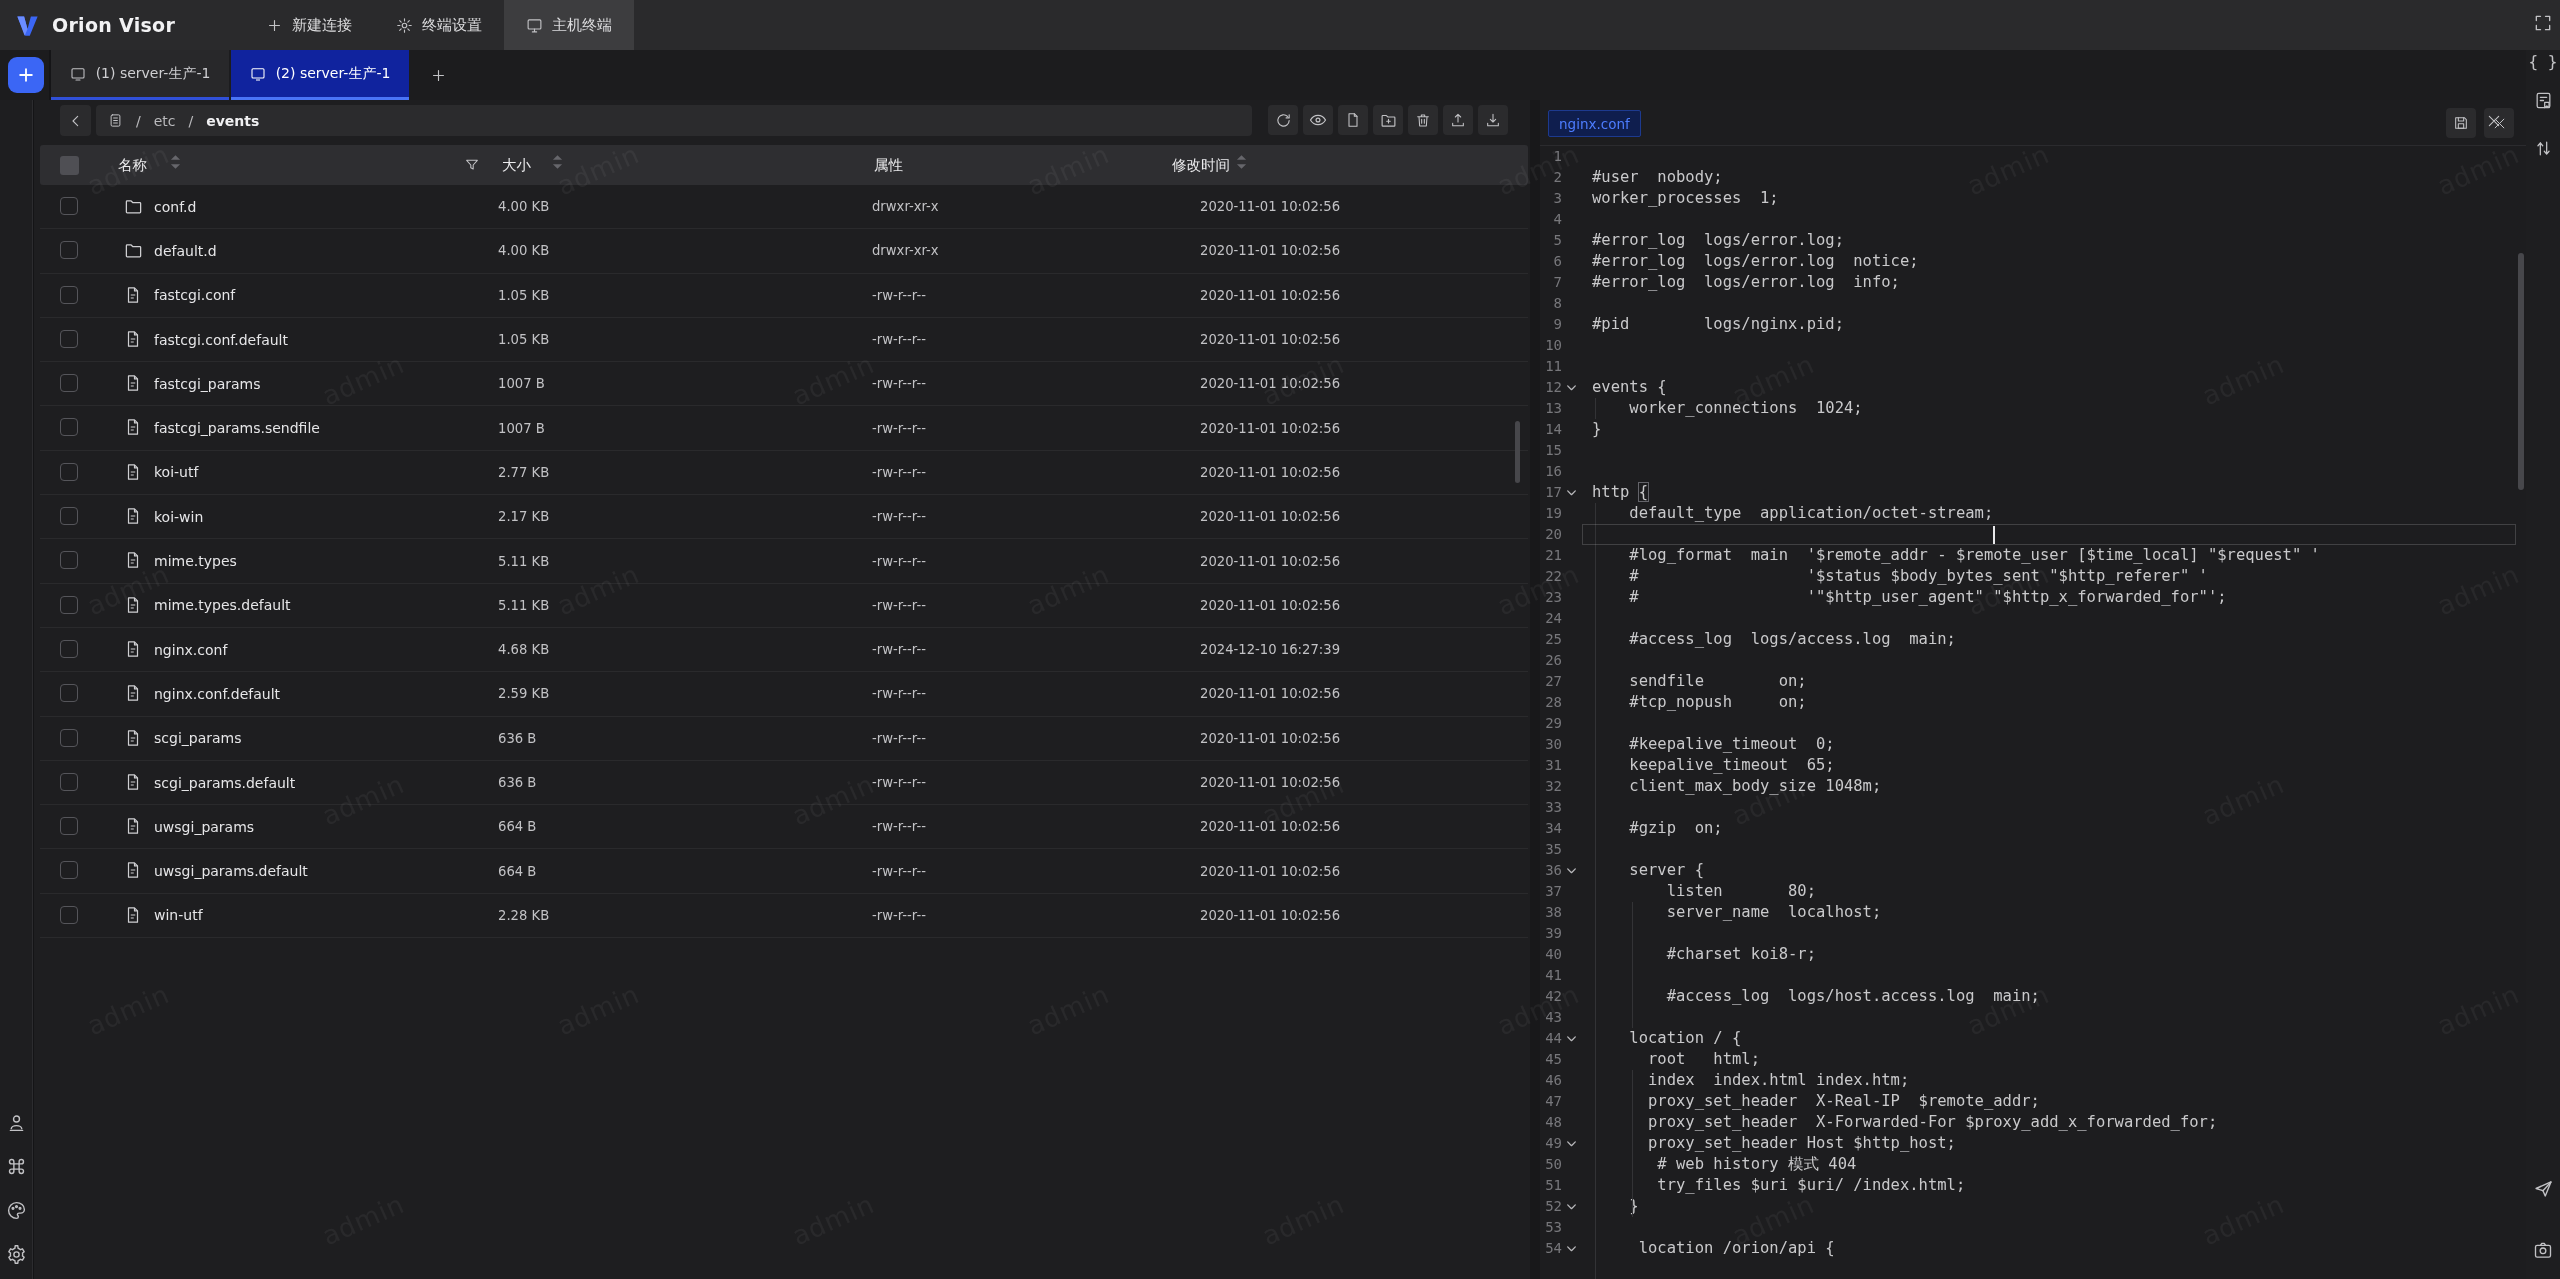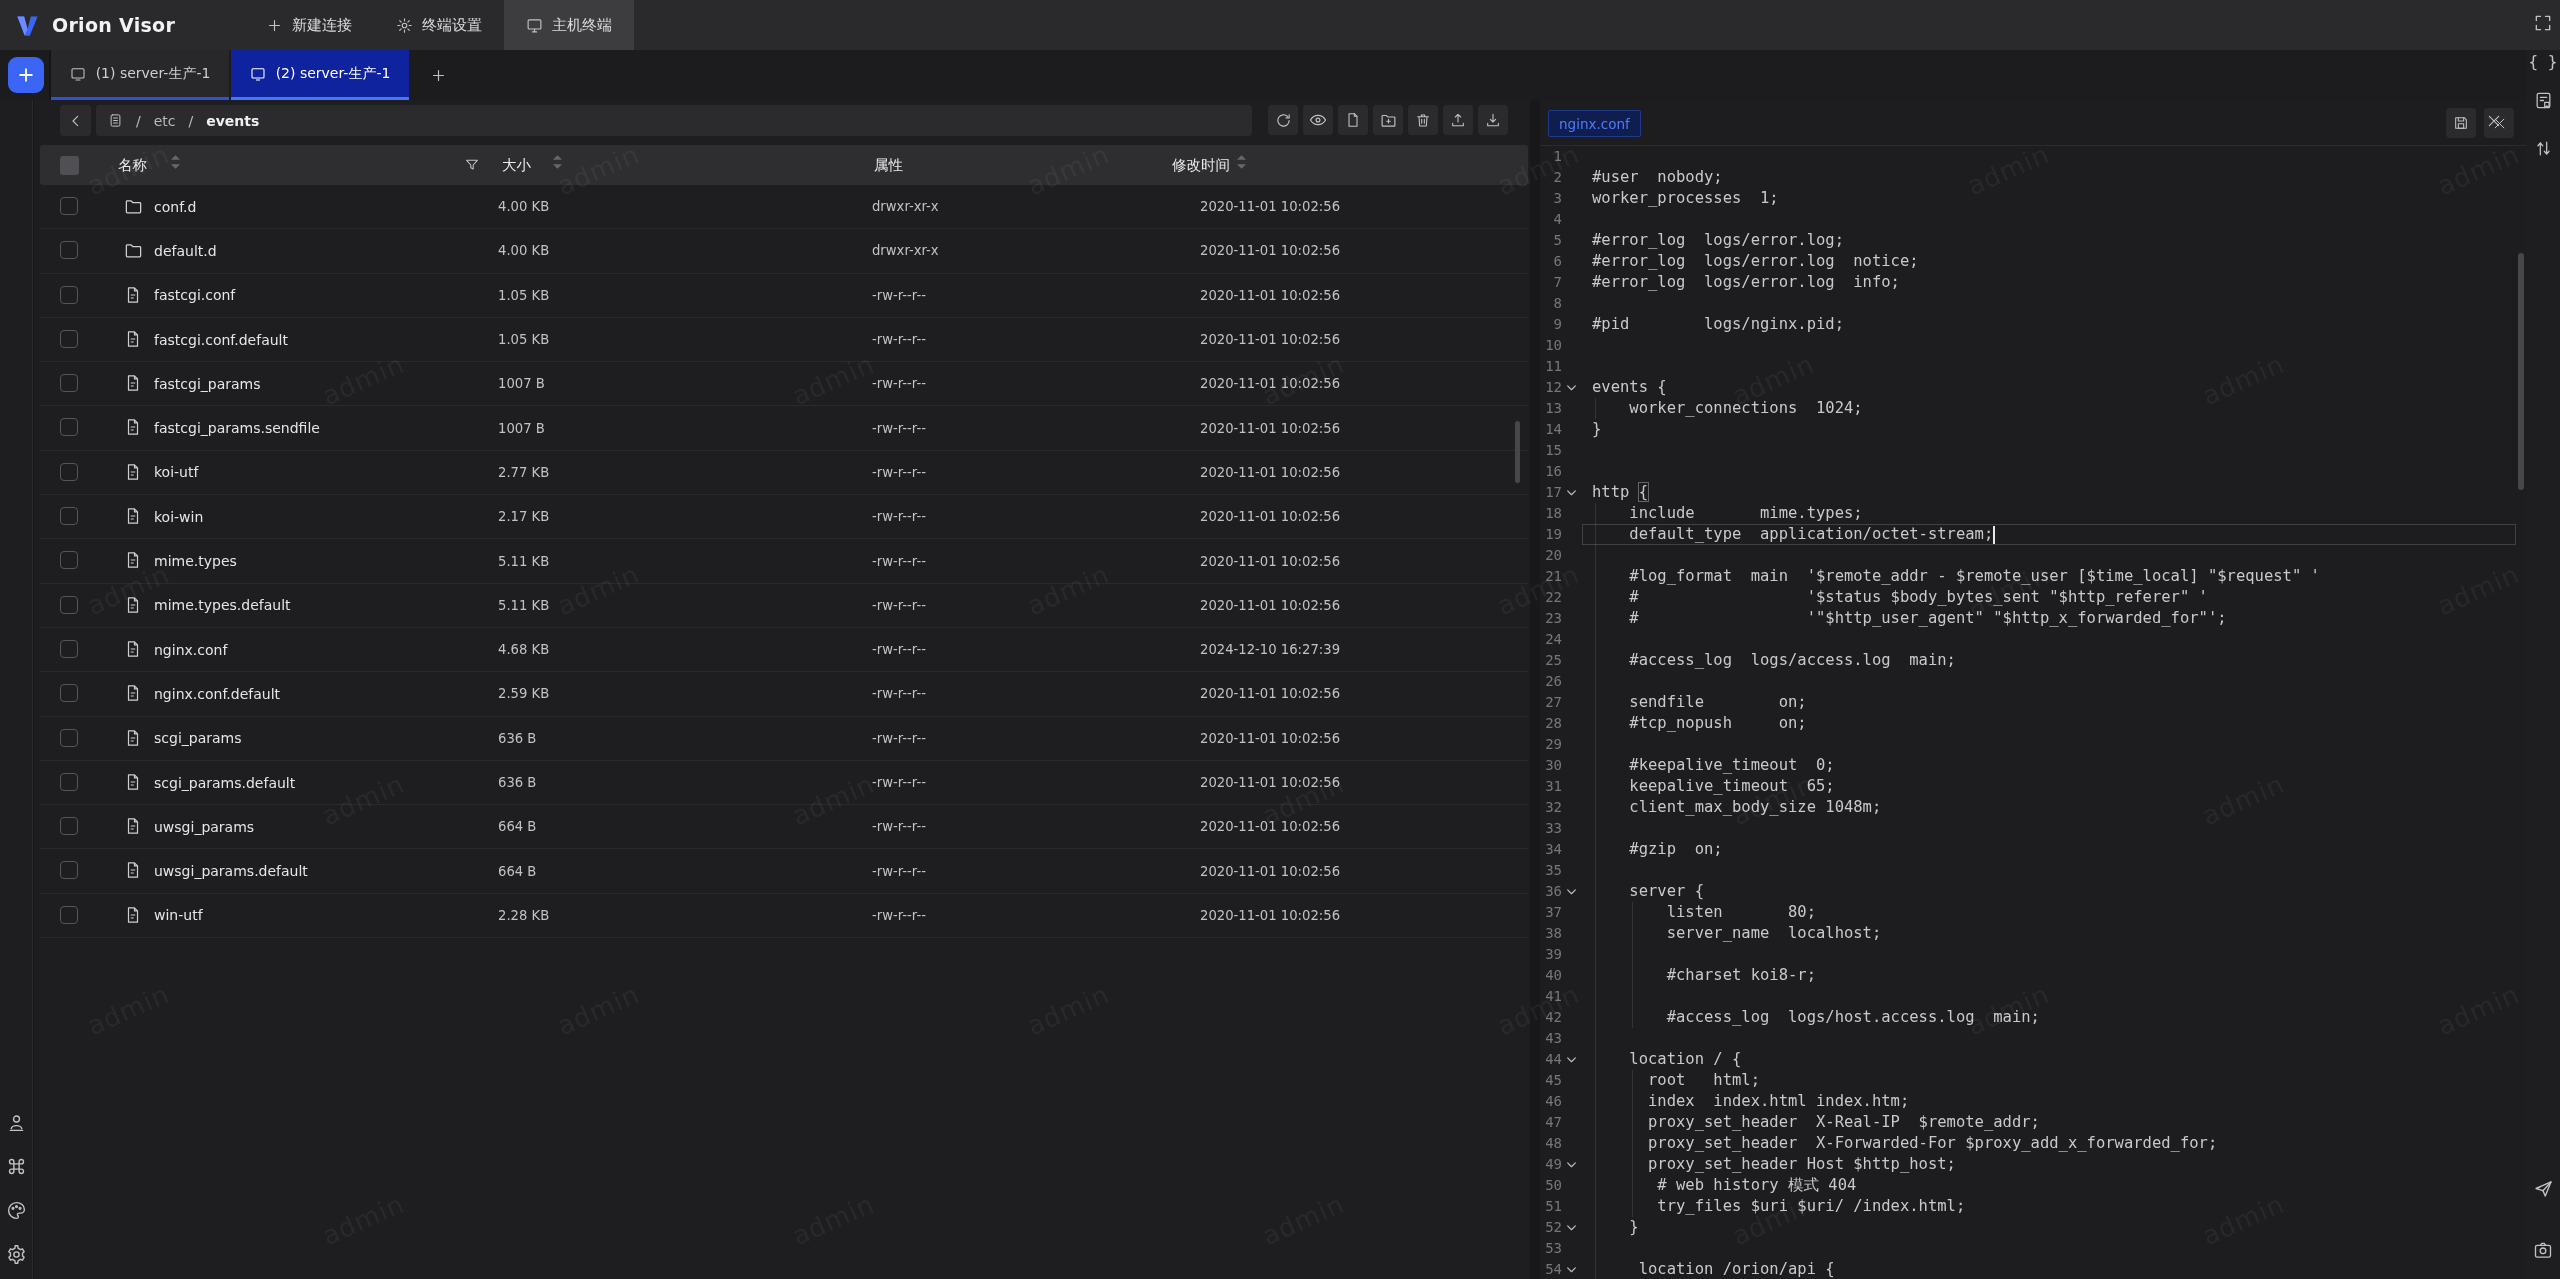--- a/index.html
+++ b/index.html
@@ -680,25 +680,20 @@
   <div class="cline folded">
     <span class="ln">17</span>
     <span class="fold">
       <svg width="13" height="13" viewBox="0 0 24 24" style="stroke:#b9b9bc;fill:none;stroke-width:2.4;stroke-linecap:round;stroke-linejoin:round;">
             <path d="M5 9l7 7 7-7"></path>
           </svg>
     </span>
     <span class="ct">http <span class="bracket-hl">{</span></span>
   </div>
 
-  <div class="cline">
-    <span class="ln">18</span>
-
-    <span class="ct">    include       mime.types;</span>
-  </div>
 
   <div class="cline">
     <span class="ln">19</span>
 
     <span class="ct">    default_type  application/octet-stream;</span>
   </div>
 
   <div class="cline">
     <span class="ln">20</span>
 

